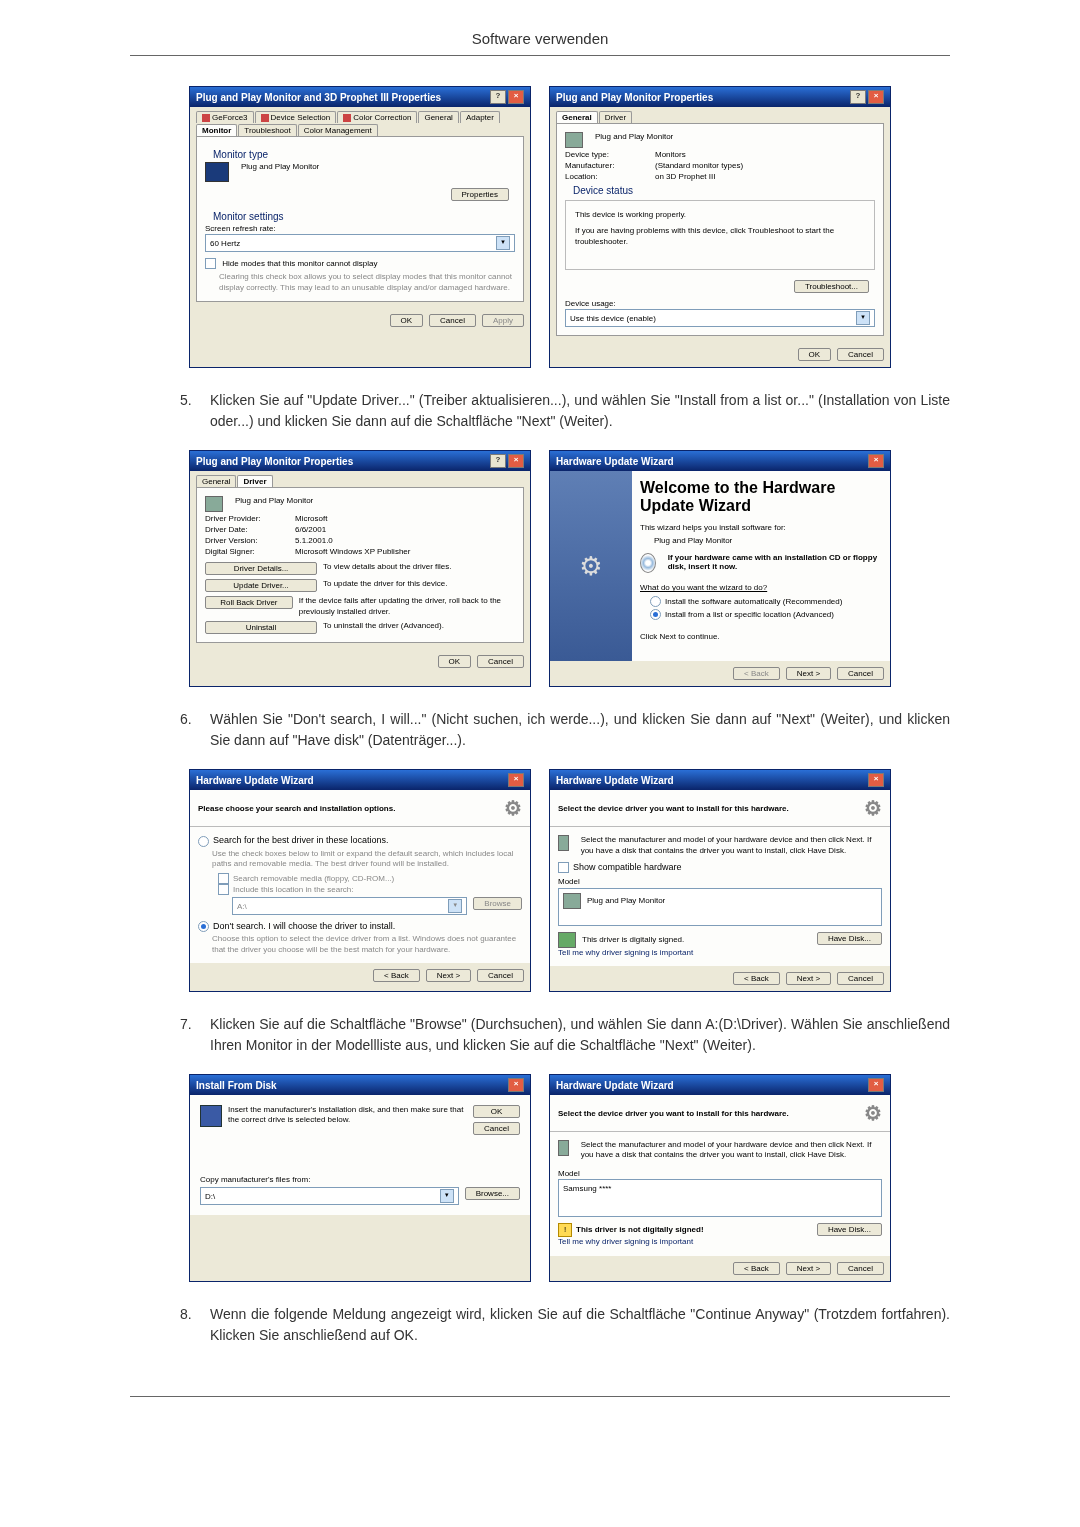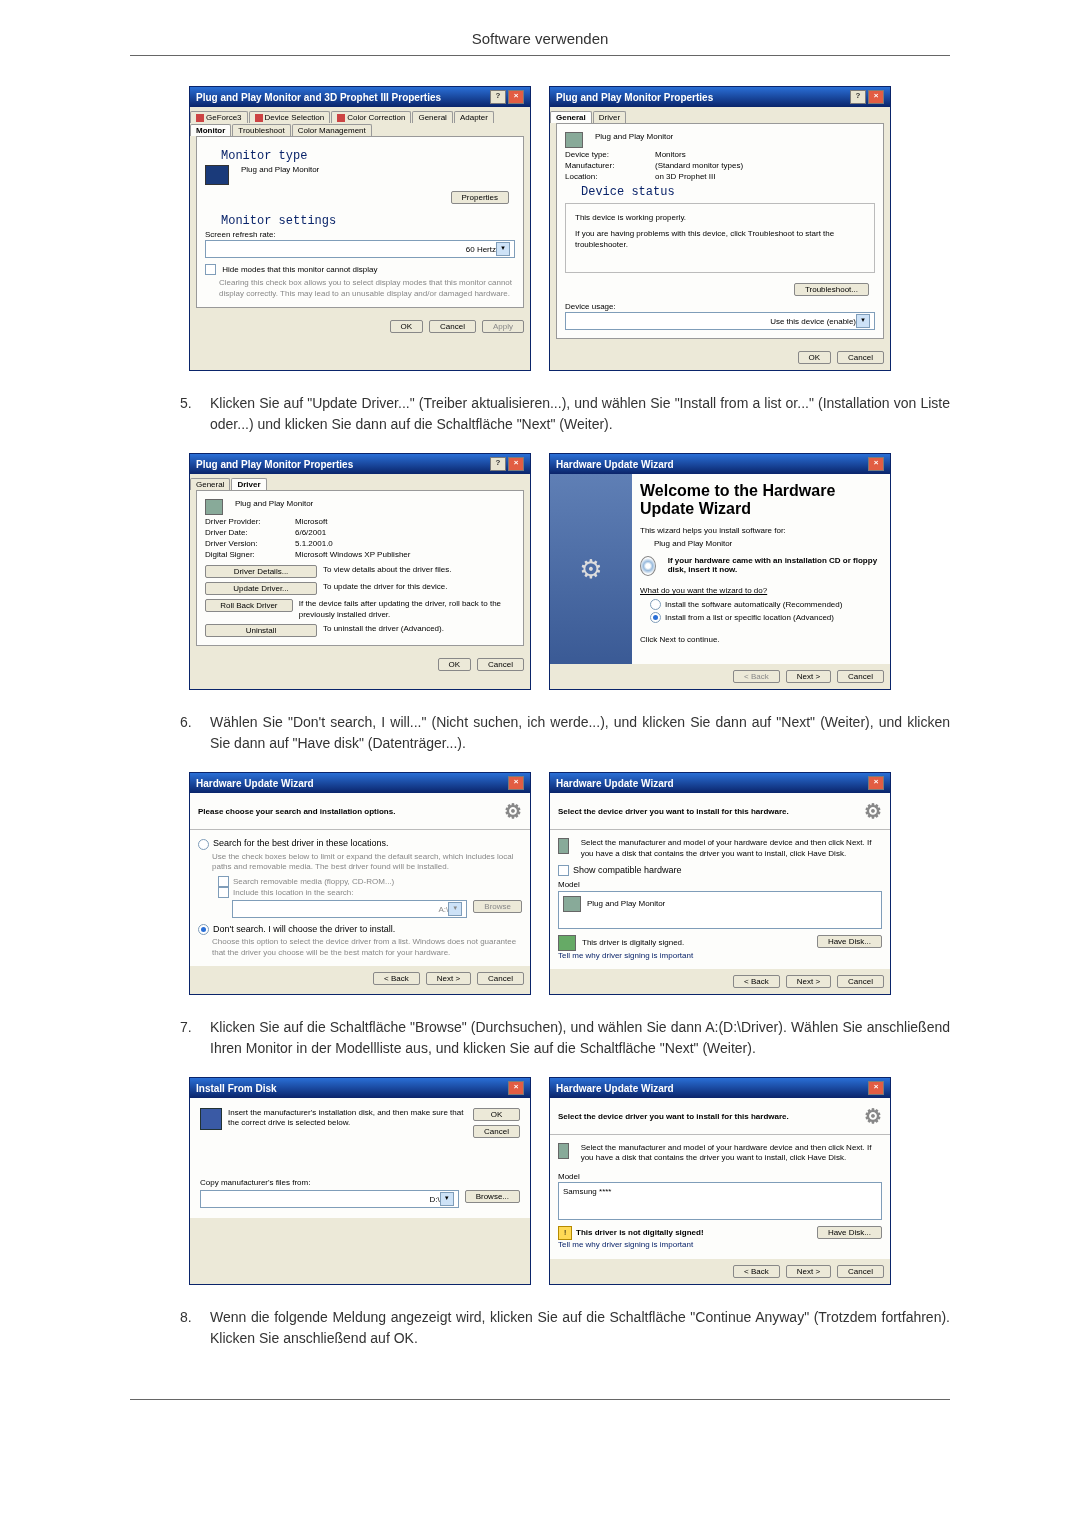--- a/index.html
+++ b/index.html
@@ -56,47 +56,47 @@
     border: 1px solid #7a7a7a;
     font-size: 8px;
     line-height: 10px;
     text-align: center;
     color: #333;
   }
   .tbtn.red { background: #e25d43; color: #fff; }
   .tabs {
     display: flex;
     flex-wrap: wrap;
-    padding: 4px 6px 0 0;
+    padding: 4px 6px 0 6px;
     gap: 1px;
     font-size: 8px;
   }
   .tab {
     background: #ece9d8;
     border: 1px solid #999;
     border-bottom: none;
     padding: 1px 5px;
     border-radius: 2px 2px 0 0;
   }
   .tab.active { background: #fdfdfb; font-weight: bold; }
   .tab .ticon { width:8px; height:8px; display:inline-block; background:#c44; margin-right:2px; vertical-align:middle;}
   .win-body {
     background: #fdfdfb;
     margin: 0 6px 6px 6px;
     border: 1px solid #999;
     padding: 8px;
   }
-  .section-label { color: #0a246a; font-size: 12px; margin: 4px 0 2px 16px; font-family: Liberation Mono, monospace; }
+  .section-label { color: #0a246a; font-size: 10px; margin: 4px 0 2px 8px; }
   .field {
     background: #fff;
     border: 1px solid #7f9db9;
     padding: 1px 4px;
     font-size: 8px;
     display: flex;
-    justify-content: flex-end;
+    justify-content: space-between;
     align-items: center;
   }
   .dropdown-arrow {
     width: 12px;
     height: 12px;
     background: #cde2f7;
     border: 1px solid #7f9db9;
     text-align: center;
     font-size: 7px;
     line-height: 10px;

